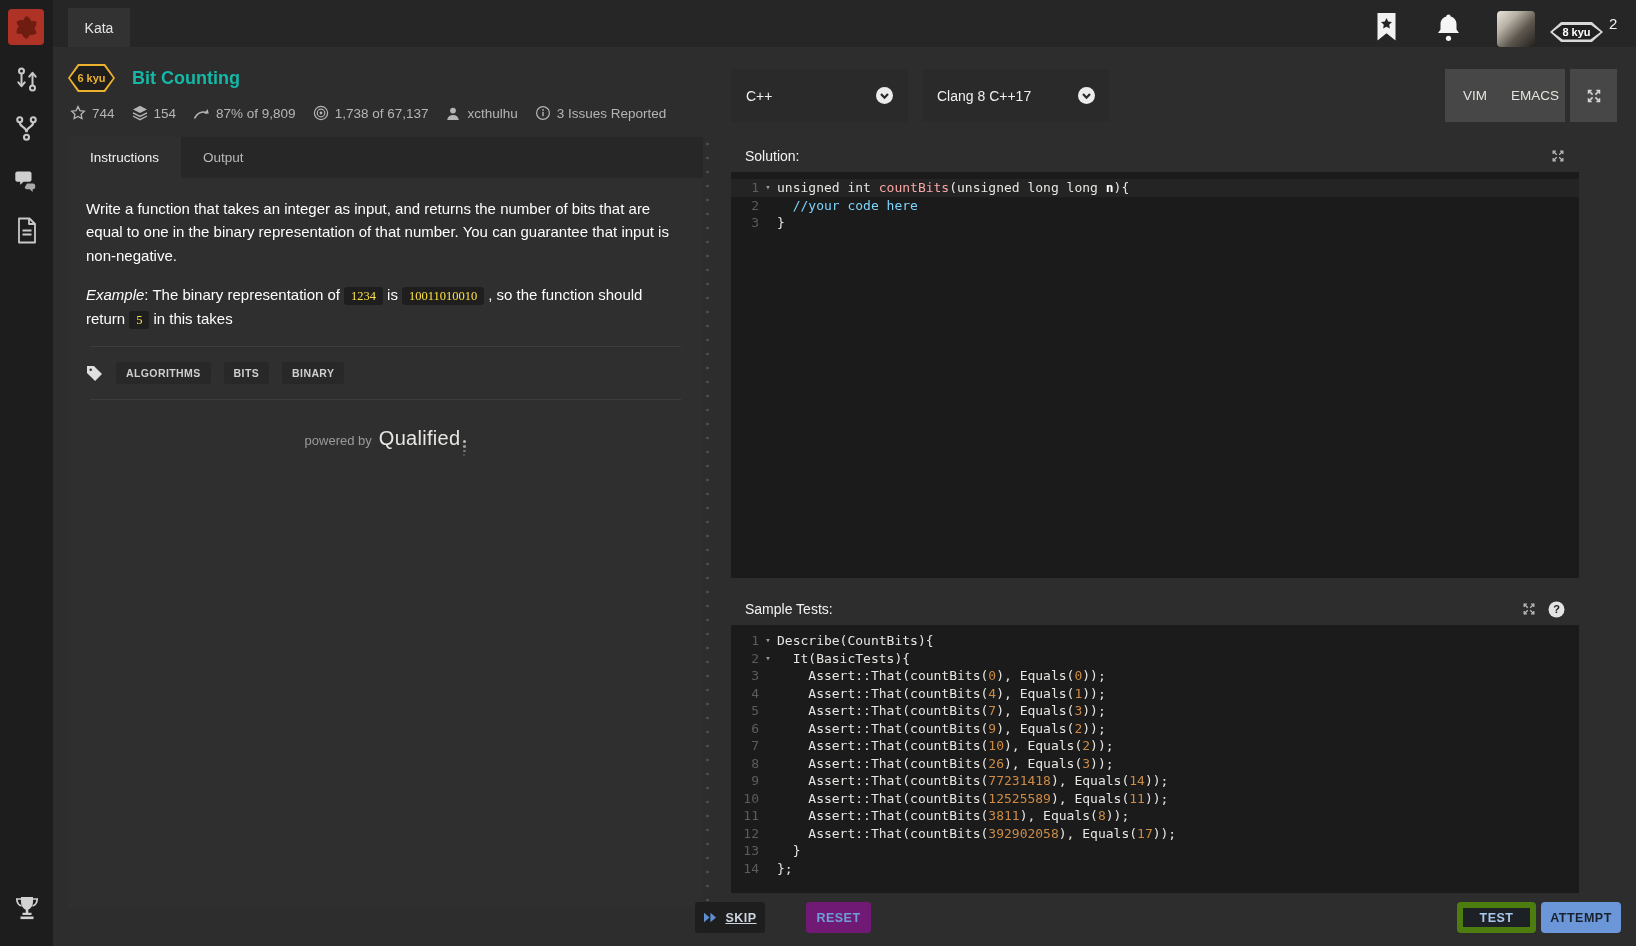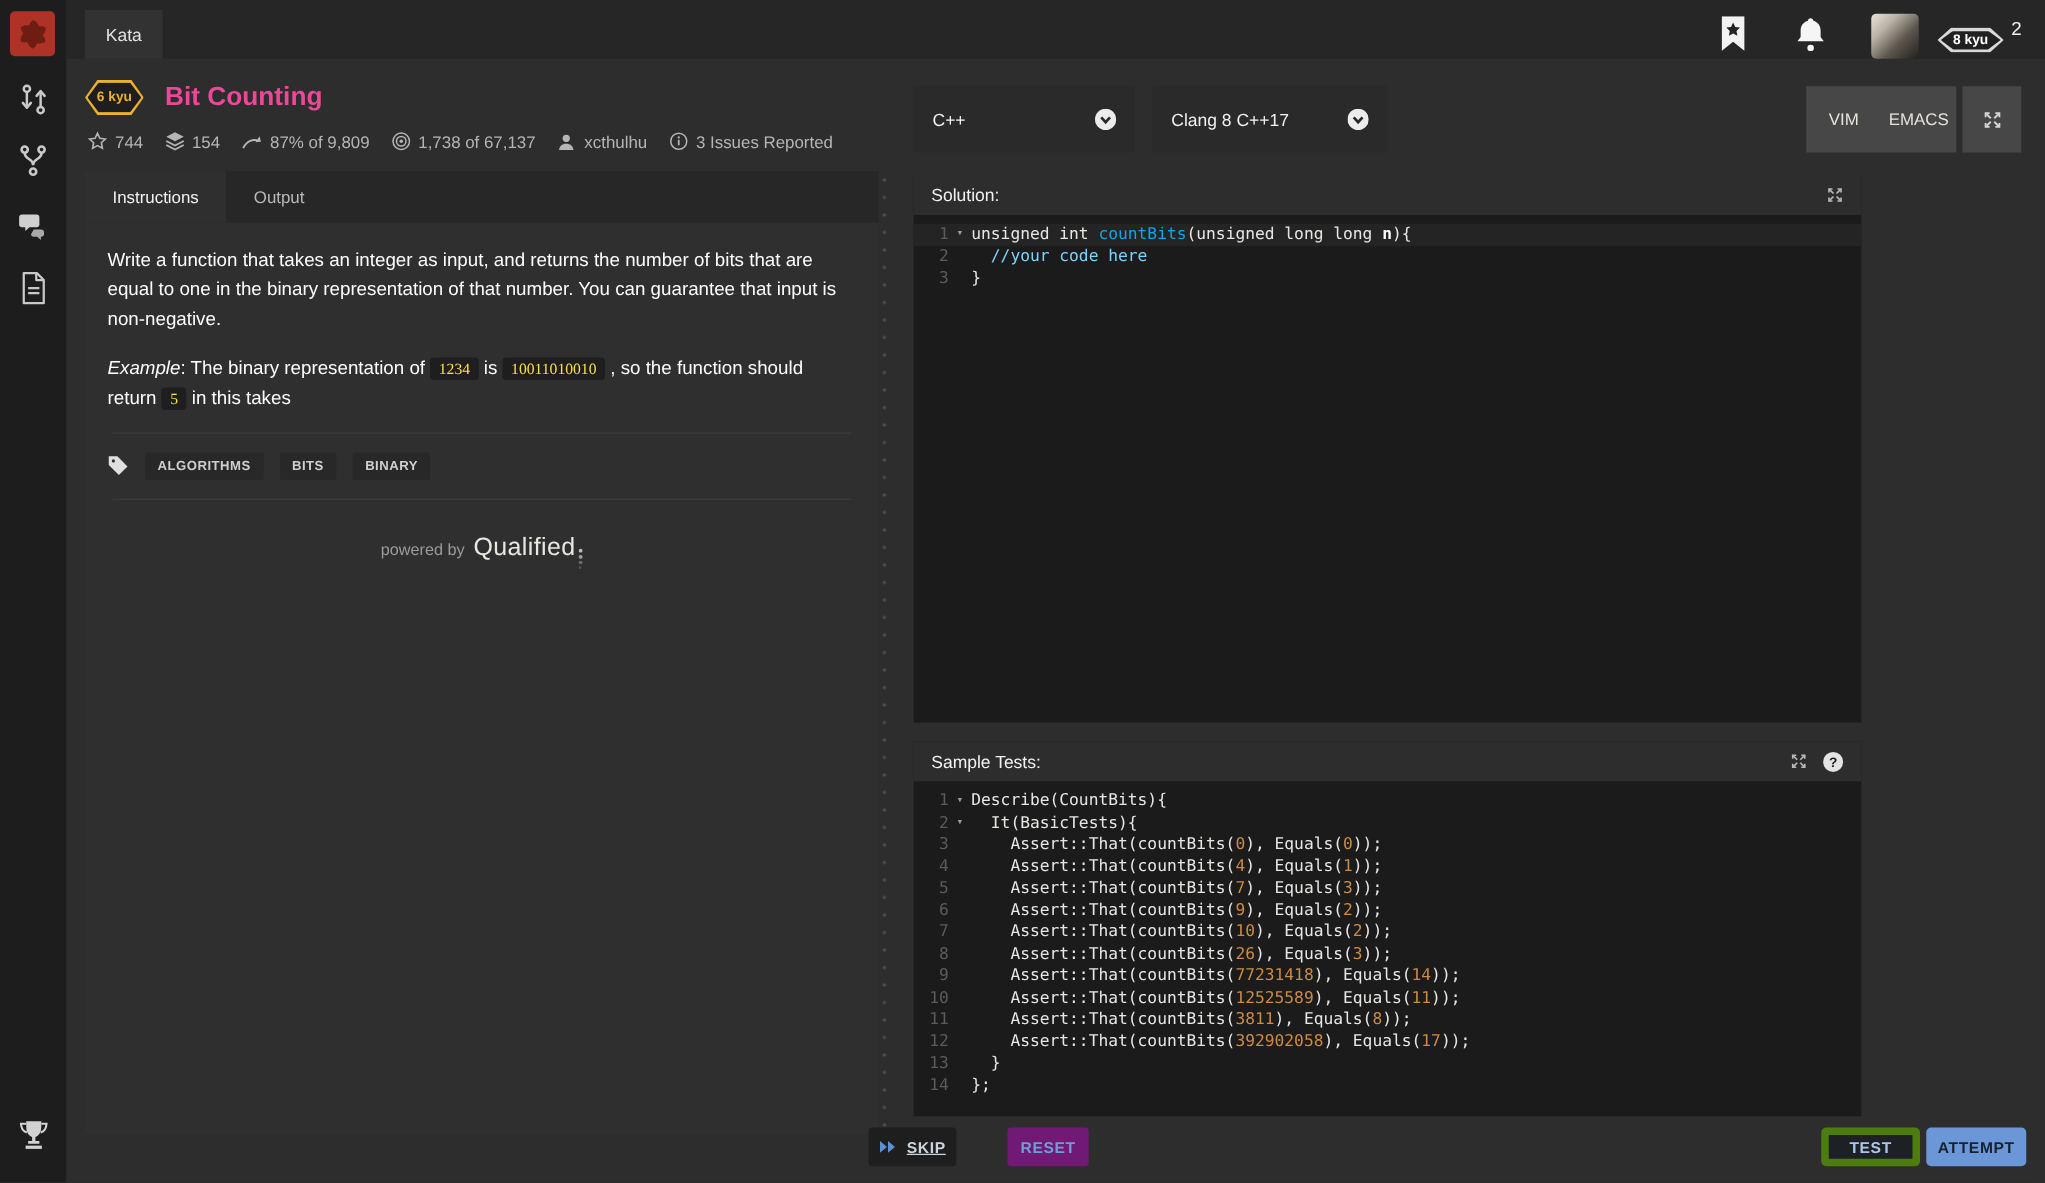--- a/index.html
+++ b/index.html
@@ -26,21 +26,21 @@
   .hex{position:relative;display:flex;align-items:center;justify-content:center;}
   .hex i{position:absolute;inset:0;clip-path:polygon(21% 0,79% 0,100% 50%,79% 100%,21% 100%,0 50%);}
   .hex b{position:absolute;inset:2px;clip-path:polygon(21% 0,79% 0,100% 50%,79% 100%,21% 100%,0 50%);background:#1e1e1e;}
   .hex span{position:relative;z-index:1;font-size:11px;font-weight:bold;}
   .hex.yellow i{background:#ecb22e;} .hex.yellow span{color:#ecb22e;}
   .hex.white i{background:#d9d9d9;} .hex.white b{inset:2.5px;background:#202020;} .hex.white span{color:#fff;}
   .rank-badge{position:absolute;left:1497px;top:22px;width:53px;height:20px;cursor:pointer;}
 
   
   .kata-head{position:absolute;left:68px;top:62px;height:32px;display:flex;align-items:center;gap:17px;}
-  .kata-title{color:#ec4899;font-size:21px;font-weight:bold;}
+  .kata-title{color:#14b8a6;font-size:18px;font-weight:bold;}
   .kyu-badge{width:47px;height:28px;justify-content:center;}
   .stats-row{position:absolute;left:70px;top:102px;height:22px;display:flex;align-items:center;gap:17px;
              color:#b5b5b5;font-size:13.5px;}
   .stat{display:flex;align-items:center;gap:6px;}
 
   
   .inst-panel{position:absolute;left:68px;top:137px;width:635px;height:770px;background:#2f2f2f;}
   .tabbar{height:41px;background:#272727;display:flex;}
   .tab{padding:0 22px;display:flex;align-items:center;justify-content:center;font-size:13.5px;
        color:#b9b9b9;cursor:pointer;}
@@ -69,33 +69,33 @@
             justify-content:space-between;padding:0 15px;box-sizing:border-box;color:#f0f0f0;
             font-size:14px;cursor:pointer;}
   .dd-lang{left:731px;top:69px;width:177px;}
   .dd-ver{left:922px;top:69px;width:188px;}
   .toggles{position:absolute;left:1445px;top:69px;width:120px;height:53px;background:#474747;display:flex;}
   .toggle{flex:1;display:flex;align-items:center;justify-content:center;color:#e6e3dc;font-size:13.5px;cursor:pointer;}
   .expand-btn{position:absolute;left:1570px;top:69px;width:47px;height:53px;background:#474747;
               display:flex;align-items:center;justify-content:center;cursor:pointer;}
 
   
-  .code-panel{position:absolute;left:731px;width:758px;background:#1b1b1b;}
+  .code-panel{position:absolute;left:731px;width:848px;background:#1b1b1b;}
   .sol{top:140px;height:438px;} .smp{top:593px;height:300px;}
   .panel-head{height:32px;background:#2d2d2d;display:flex;align-items:center;padding:0 14px;
               color:#f2f2f2;font-size:14px;}
   .head-icons{margin-left:auto;display:flex;align-items:center;gap:12px;}
   .head-icons>*{cursor:pointer;display:flex;}
   .code{padding-top:7px;font-family:"DejaVu Sans Mono",monospace;font-size:13px;line-height:17.5px;cursor:text;}
   .cm-line{display:flex;white-space:pre;height:17.5px;}
   .cm-line.active{background:#242424;}
   .ln{width:28px;text-align:right;color:#5c5c5c;flex:none;}
   .fold{width:18px;text-align:center;color:#9a9a9a;font-size:9px;line-height:17.5px;flex:none;}
   .src{color:#e8e6e3;}
-  .tk-p{color:#e8e6e3;} .tk-f{color:#0ea5e9;} .tk-n{color:#cd8b44;}
+  .tk-p{color:#e8e6e3;} .tk-f{color:#fca5a5;} .tk-n{color:#cd8b44;}
   .tk-c{color:#7dd3fc;} .tk-v{color:#ffffff;font-weight:bold;}
 
   
   .act{position:absolute;top:902px;height:31px;display:flex;align-items:center;justify-content:center;
        box-sizing:border-box;border-radius:3px;font-size:12.5px;font-weight:bold;letter-spacing:.5px;cursor:pointer;}
   .skip-btn{left:695px;width:70px;background:#1e1e1e;color:#ccd5de;gap:8px;text-decoration:underline;}
   .reset-btn{left:806px;width:65px;background:#701a75;color:#6d9ed8;}
   .test-btn{left:1457px;width:79px;background:#1d2126;border:6px solid #4d7c0f;border-radius:4px;color:#a9c6ec;}
   .attempt-btn{left:1541px;width:80px;background:#6b97d8;border-radius:4px;color:#18222f;}
 </style>

